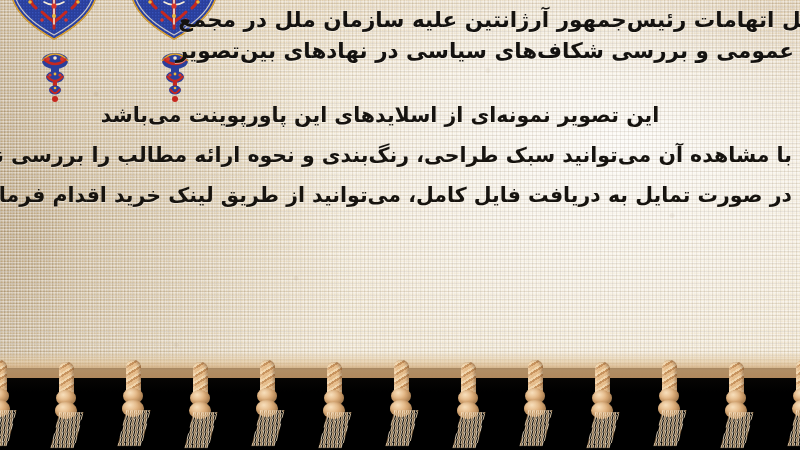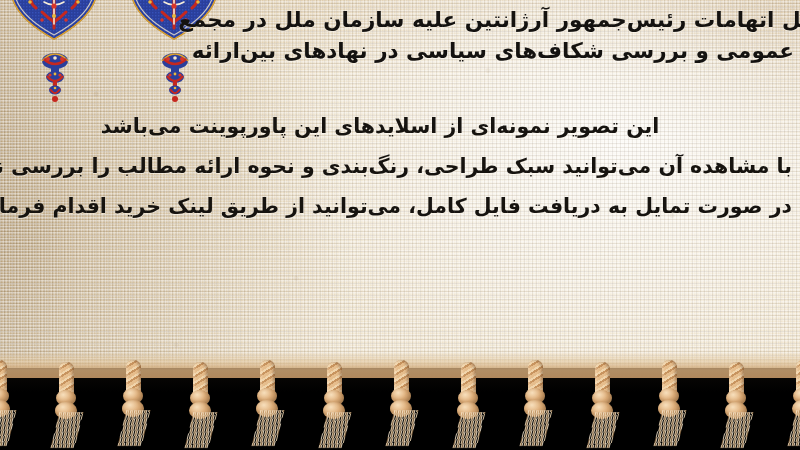--- a/index.html
+++ b/index.html
@@ -180,21 +180,21 @@
   .title-line { display: block; }
   .title-line-1 {
     margin-right: -24px;   
   }
   .title-line-2 {
     margin-right: 0px;
   }
 
   .body-block {
     position: absolute;
-    top: 106px;
+    top: 95px;
     right: 8px;
     width: 784px;
     text-align: center;
     color: #16130f;
     font-size: 20px;
     font-weight: 700;
     line-height: 40px;
     text-shadow: 0 1px 0 rgba(255,250,238,0.5);
     direction: rtl;
     white-space: nowrap;
@@ -375,21 +375,21 @@
         <ellipse cx="17" cy="38" rx="6" ry="4.5" fill="#2a3f9c"></ellipse>
         <path d="M12,37 Q15,41 17,41 Q19,41 22,37" fill="none" stroke="#c6281f" stroke-width="2"></path>
         <circle cx="17" cy="36" r="1.3" fill="#e8b83c"></circle>
         <circle cx="17" cy="47" r="3" fill="#c6281f"></circle>
       </g>
     </svg>
   </div>
 
   <div class="title-block">
     <span class="title-line title-line-1">لیل اتهامات رئیس‌جمهور آرژانتین علیه سازمان ملل در مجمع</span>
-    <span class="title-line title-line-2">عمومی و بررسی شکاف‌های سیاسی در نهادهای بین‌ارائه</span>
+    <span class="title-line title-line-2">عمومی و بررسی شکاف‌های سیاسی در نهادهای بین‌تصویر</span>
   </div>
 
   <div class="body-block">
     <span class="body-line body-line-1">این تصویر نمونه‌ای از اسلایدهای این پاورپوینت می‌باشد</span>
     <span class="body-line body-line-2">با مشاهده آن می‌توانید سبک طراحی، رنگ‌بندی و نحوه ارائه مطالب را بررسی نمایید</span>
     <span class="body-line body-line-3">در صورت تمایل به دریافت فایل کامل، می‌توانید از طریق لینک خرید اقدام فرمایید</span>
   </div>
 
   <div class="black-band"></div>
   <div class="cloth-edge"></div>

